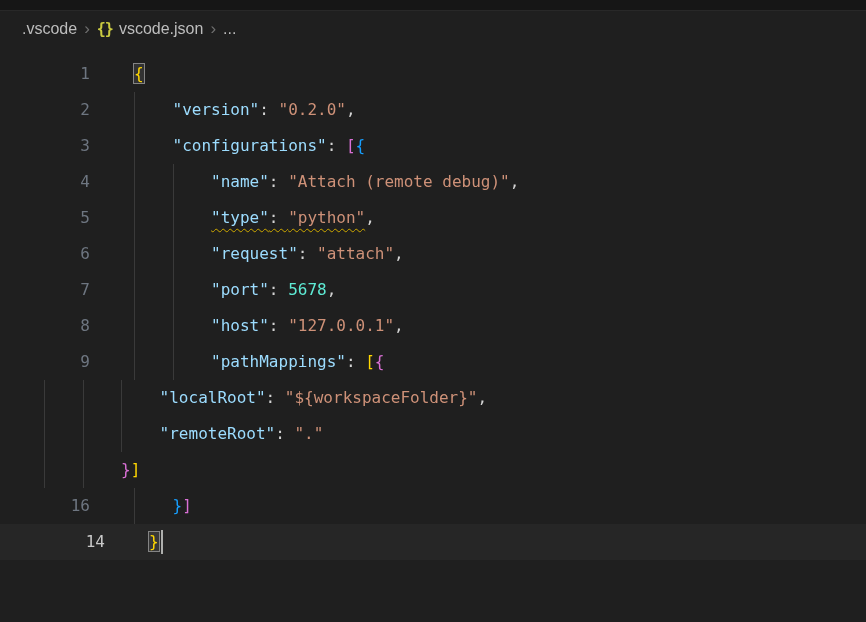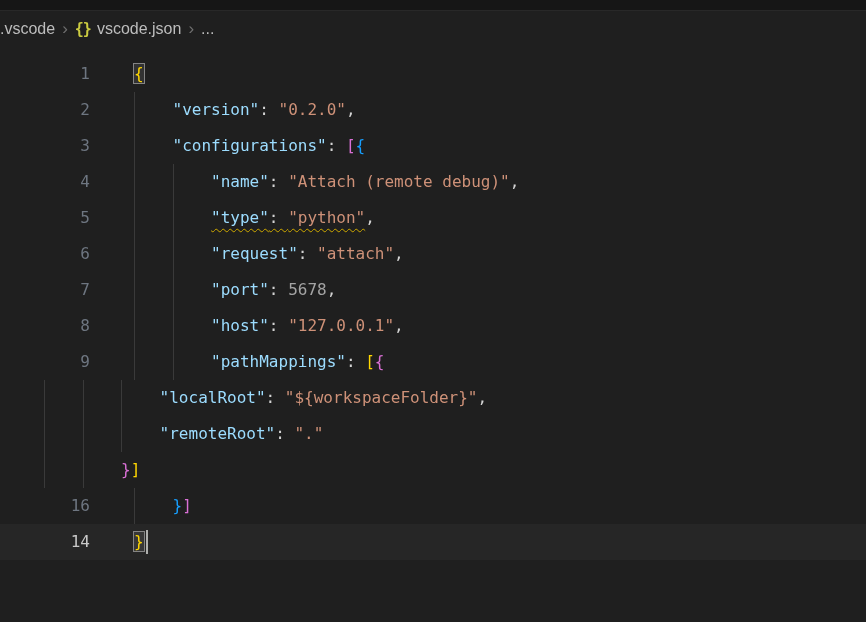--- a/index.html
+++ b/index.html
@@ -3,43 +3,43 @@
 <meta charset="utf-8">
 <style>
   html,body{margin:0;padding:0;background:#111;}
   .app{
     position:relative;width:866px;height:622px;overflow:hidden;
     background:#1f1f1f;
     font-family:"DejaVu Sans Mono",monospace;
   }
   .top-strip{height:10px;background:#161616;border-bottom:1px solid #282828;}
   .breadcrumb{
-    height:35px;display:flex;align-items:center;
+    height:35px;display:flex;align-items:center;padding-left:22px;
     font-family:"Liberation Sans",sans-serif;font-size:16px;color:#bdbdbd;
   }
   .crumb{display:flex;align-items:center;gap:6px;cursor:pointer;}
   .crumb-sep{color:#6f6f6f;font-size:17px;margin:0 7px;}
   .json-icon{
     color:#cbcb41;font-family:"DejaVu Sans Mono",monospace;
     font-size:15px;font-weight:bold;letter-spacing:-1px;
   }
   .code-lines{padding-top:10px;font-size:16px;line-height:36px;}
   .line{display:flex;height:36px;}
-  .line.current{background:rgba(255,255,255,0.03);}
+  .line.current{background:rgba(255,255,255,0.03);padding-left:15px;}
   .gutter{
     flex:none;width:90px;text-align:right;color:#6e7681;
     user-select:none;cursor:default;
   }
   .line.current .gutter{color:#c8c8c8;}
   .code{white-space:pre;padding-left:44px;color:#d4d4d4;cursor:text;}
   .code span{white-space:pre;}
   
   .key{color:#9cdcfe;}
   .str{color:#ce9178;}
-  .num{color:#a3a3a3;}
+  .num{color:#5eead4;}
   .punc{color:#d4d4d4;}
   .b1{color:#ffd700;}
   .b2{color:#da70d6;}
   .b3{color:#179fff;}
   .match{
     outline:1px solid #848484;
     background:rgba(120,120,120,0.22);
   }
   .sq{
     text-decoration:underline;

